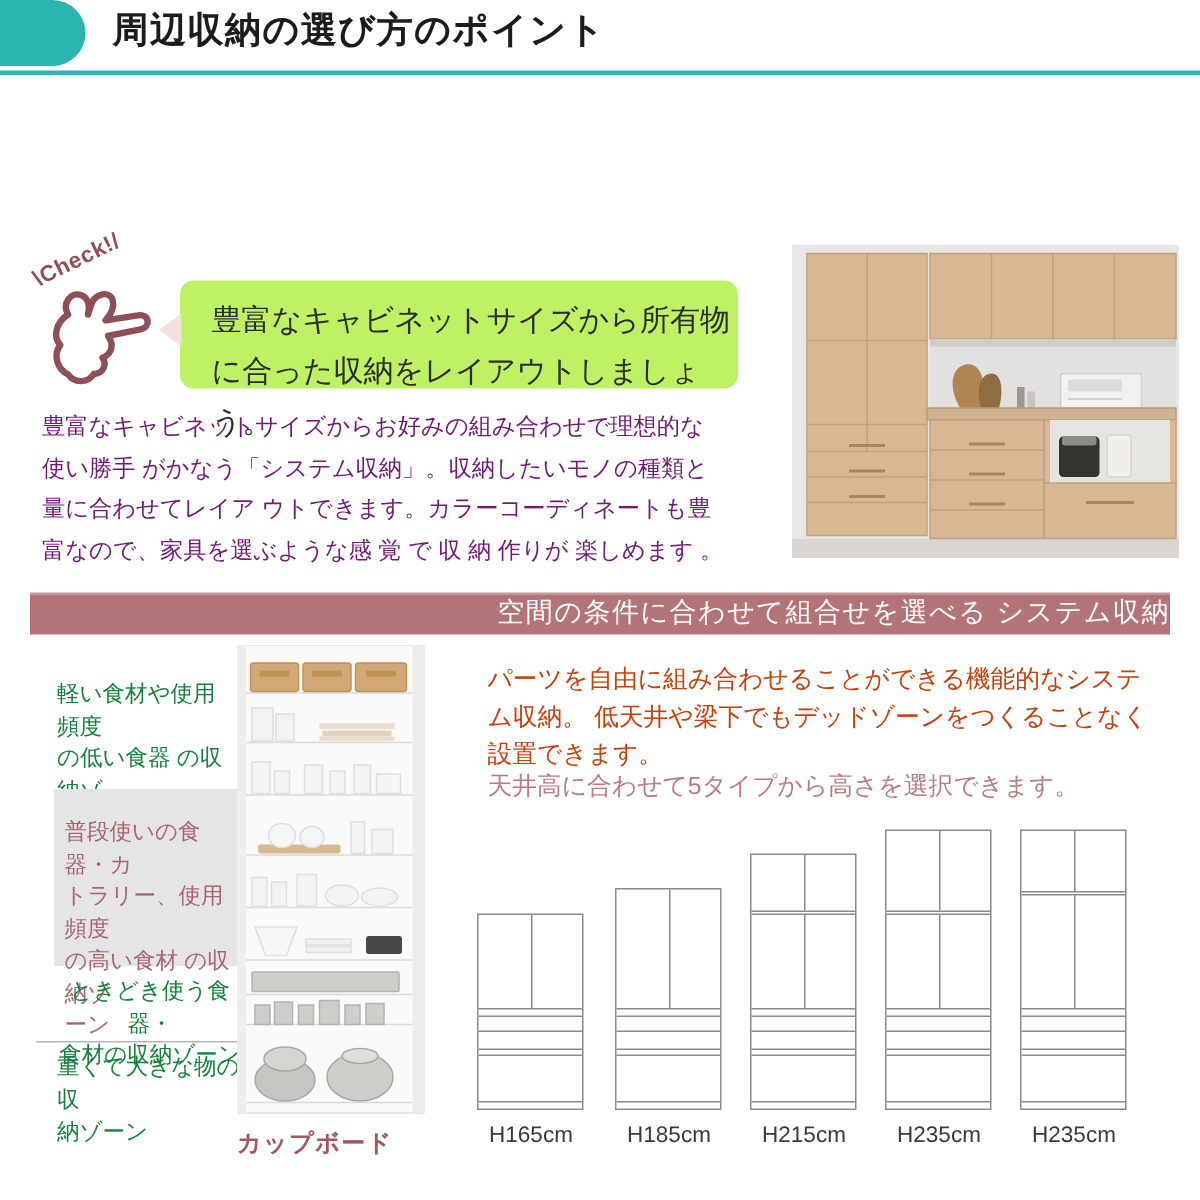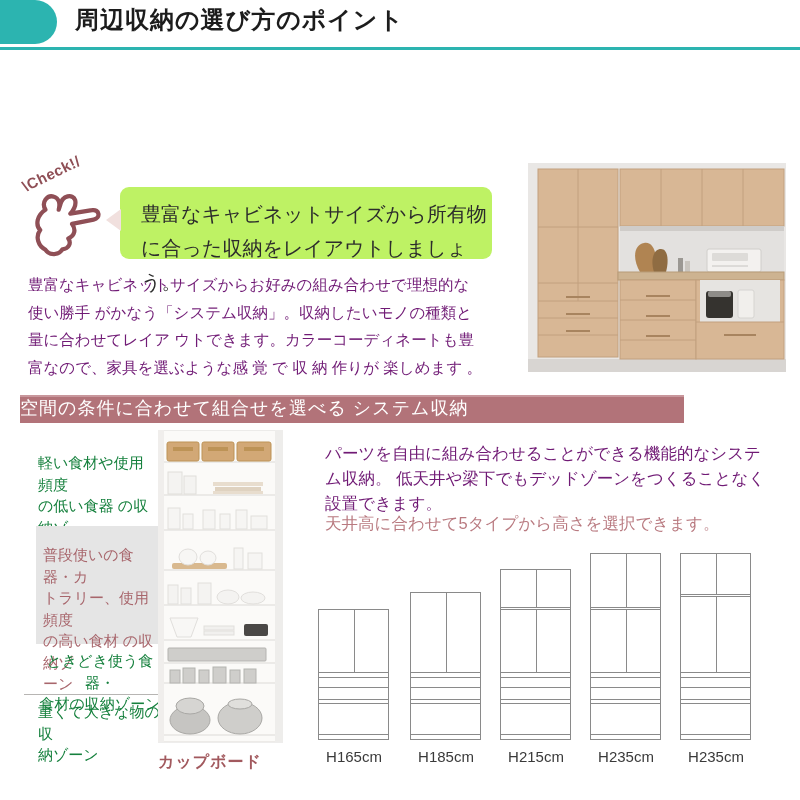--- a/index.html
+++ b/index.html
@@ -28,39 +28,39 @@
           border-top:11px solid transparent;border-bottom:11px solid transparent;
           border-right:15px solid #f1e0de;}
   .bubble-text{padding:10px 0 0 21px;font-size:20px;line-height:34px;color:#2c2c2c;
           white-space:pre-line;}
 
   
   .kitchen-photo{position:absolute;left:528px;top:163px;}
   .cupboard-photo{position:absolute;left:158px;top:430px;}
 
   
-  .banner{position:absolute;left:20px;top:395px;width:664px;height:28px;
+  .banner{position:absolute;left:20px;top:395px;width:760px;height:28px;
           background:linear-gradient(#c8979c 0,#c8979c 2px,#b27379 2px);
-          color:#fff;font-size:18px;line-height:27px;text-align:left;letter-spacing:1px;}
+          color:#fff;font-size:18px;line-height:27px;text-align:right;letter-spacing:1px;}
 
   
   .zone{position:absolute;width:124px;font-size:15px;line-height:21.5px;color:#15803d;
         white-space:pre-line;}
   .zone1{left:38px;top:452px;}
   .zone2-block{position:absolute;left:36px;top:526px;width:122px;height:118px;background:#e5e5e5;}
   .zone2-text{padding:18px 0 0 7px;font-size:15px;line-height:21.5px;color:#a8666c;
         white-space:pre-line;}
   .zone3{left:38px;top:650px;text-align:center;}
   .zone-divider{position:absolute;left:24px;top:694px;width:134px;height:1px;background:#b7b5b3;}
   .zone4{left:38px;top:701px;}
   .cupboard-caption{position:absolute;left:158px;top:752px;width:125px;text-align:left;
         font-size:16px;font-weight:700;color:#a2595e;letter-spacing:1px;}
 
   
-  .right-body{left:325px;top:441px;width:470px;font-size:16.5px;line-height:25px;color:#701a75;}
+  .right-body{left:325px;top:441px;width:470px;font-size:16.5px;line-height:25px;color:#c2410c;}
   .right-note{position:absolute;left:325px;top:513px;font-size:16.5px;color:#b97a80;}
 
   
   .diagram{position:absolute;left:300px;top:545px;width:500px;height:250px;}
   .cab{position:absolute;width:71px;display:flex;flex-direction:column;
        border:1px solid #8a8a8a;background:#fff;box-sizing:border-box;}
   .cab-top{position:relative;border-bottom:3px double #8a8a8a;}
   .cab-doors{flex:1;position:relative;border-bottom:1px solid #8a8a8a;}
   .cab-top::after,.cab-doors::after{content:"";position:absolute;left:50%;top:0;bottom:0;
        width:1px;background:#8a8a8a;}

